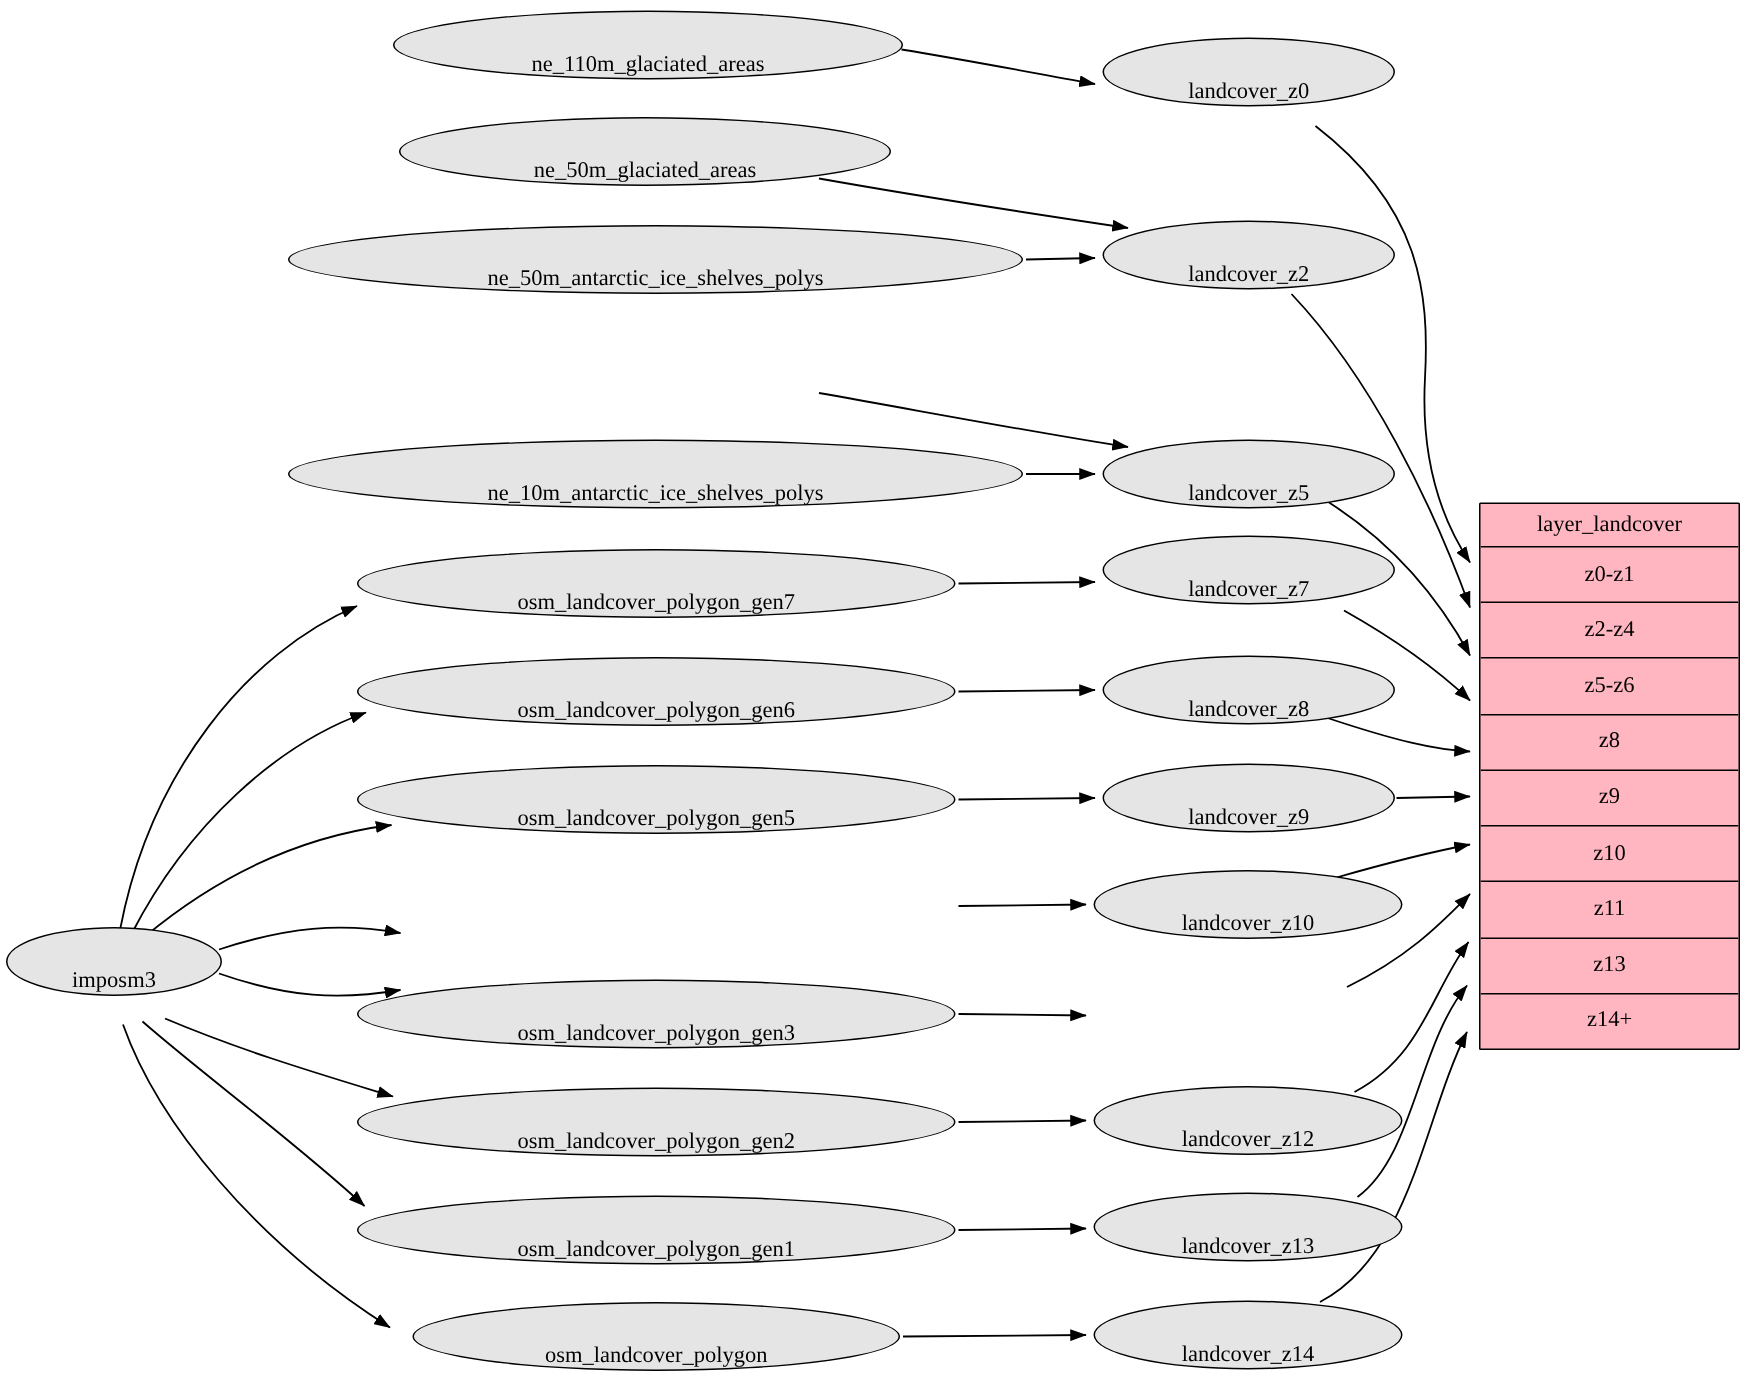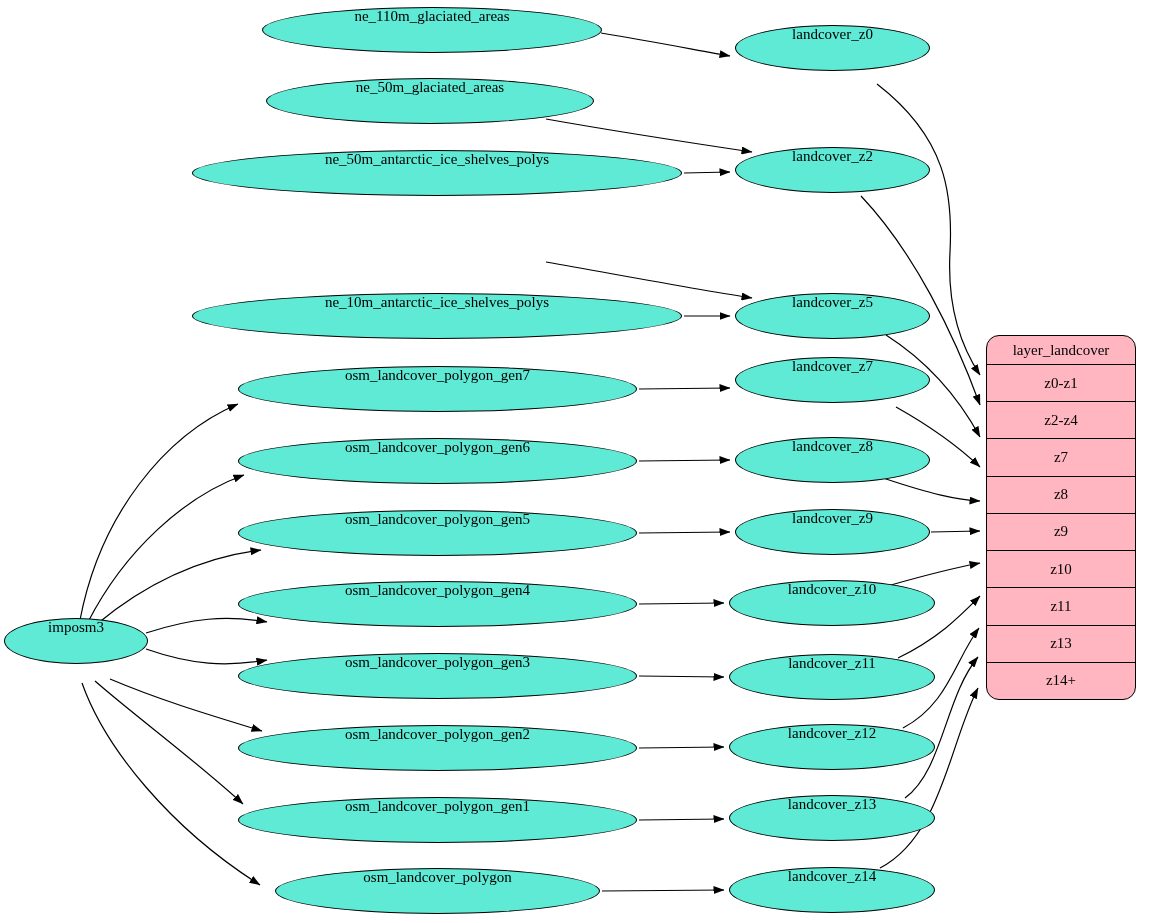--- a/index.html
+++ b/index.html
@@ -5,29 +5,29 @@
   html,body { margin:0; padding:0; background:#ffffff; }
   .canvas {
     position:relative; width:1165px; height:923px; background:#ffffff;
     font-family:"Liberation Serif","DejaVu Serif",serif; color:#000;
     overflow:hidden;
   }
   svg.edge-layer { position:absolute; left:0; top:0; z-index:1; }
   .edge { fill:none; stroke:#000; stroke-width:1.2; }
   .node {
     position:absolute; z-index:2; box-sizing:border-box;
-    border:1.4px solid #000; border-radius:50%; background:#5eead4;
-    display:flex; align-items:flex-start; justify-content:center;
+    border:1.4px solid #000; border-radius:50%; background:#e5e5e5;
+    display:flex; align-items:flex-end; justify-content:center;
     font-size:15px; white-space:nowrap;
   }
   .ltable {
     position:absolute; z-index:2; box-sizing:border-box;
-    left:986px; top:335px; width:150px; height:365px;
+    left:986px; top:335px; width:174px; height:365px;
     background:var(--table-fill,#FFB6C1);
-    border:1.4px solid #000; border-radius:13px;
+    border:1.4px solid #000; border-radius:1px;
     display:flex; flex-direction:column; overflow:hidden;
     font-size:15px; text-align:center;font-family:Liberation Serif, serif;
   }
   .ltable .thead {
     flex:0 0 28px; display:flex; align-items:center; justify-content:center;
   }
   .ltable .trow {
     flex:1 1 auto; display:flex; align-items:center; justify-content:center;
     border-top:1.2px solid #000;
   }
@@ -99,23 +99,20 @@
 
   <div class="node" style="left:238px;top:366px;width:399px;height:46px;">
     <span>osm_landcover_polygon_gen7</span>
   </div>
   <div class="node" style="left:238px;top:438px;width:399px;height:46px;">
     <span>osm_landcover_polygon_gen6</span>
   </div>
   <div class="node" style="left:238px;top:510px;width:399px;height:46px;">
     <span>osm_landcover_polygon_gen5</span>
   </div>
-  <div class="node" style="left:238px;top:581px;width:399px;height:46px;">
-    <span>osm_landcover_polygon_gen4</span>
-  </div>
   <div class="node" style="left:238px;top:653px;width:399px;height:46px;font-family:Liberation Serif, serif;">
     <span>osm_landcover_polygon_gen3</span>
   </div>
   <div class="node" style="left:238px;top:725px;width:399px;height:46px;">
     <span>osm_landcover_polygon_gen2</span>
   </div>
   <div class="node" style="left:238px;top:797px;width:399px;height:46px;">
     <span>osm_landcover_polygon_gen1</span>
   </div>
   <div class="node" style="left:275px;top:868px;width:325px;height:46px;">
@@ -136,38 +133,35 @@
   </div>
   <div class="node" style="left:735px;top:437px;width:195px;height:46px;">
     <span>landcover_z8</span>
   </div>
   <div class="node" style="left:735px;top:509px;width:195px;height:46px;">
     <span>landcover_z9</span>
   </div>
   <div class="node" style="left:729px;top:580px;width:206px;height:46px;">
     <span>landcover_z10</span>
   </div>
-  <div class="node" style="left:729px;top:654px;width:206px;height:46px;">
-    <span>landcover_z11</span>
-  </div>
   <div class="node" style="left:729px;top:724px;width:206px;height:46px;">
     <span>landcover_z12</span>
   </div>
   <div class="node" style="left:729px;top:795px;width:206px;height:46px;">
     <span>landcover_z13</span>
   </div>
   <div class="node" style="left:729px;top:867px;width:206px;height:46px;">
     <span>landcover_z14</span>
   </div>
 
   <div class="ltable">
     <div class="thead">layer_landcover</div>
     <div class="trow">z0-z1</div>
     <div class="trow">z2-z4</div>
-    <div class="trow">z7</div>
+    <div class="trow">z5-z6</div>
     <div class="trow">z8</div>
     <div class="trow">z9</div>
     <div class="trow">z10</div>
     <div class="trow">z11</div>
     <div class="trow">z13</div>
     <div class="trow">z14+</div>
   </div>
 
 </div>
 

